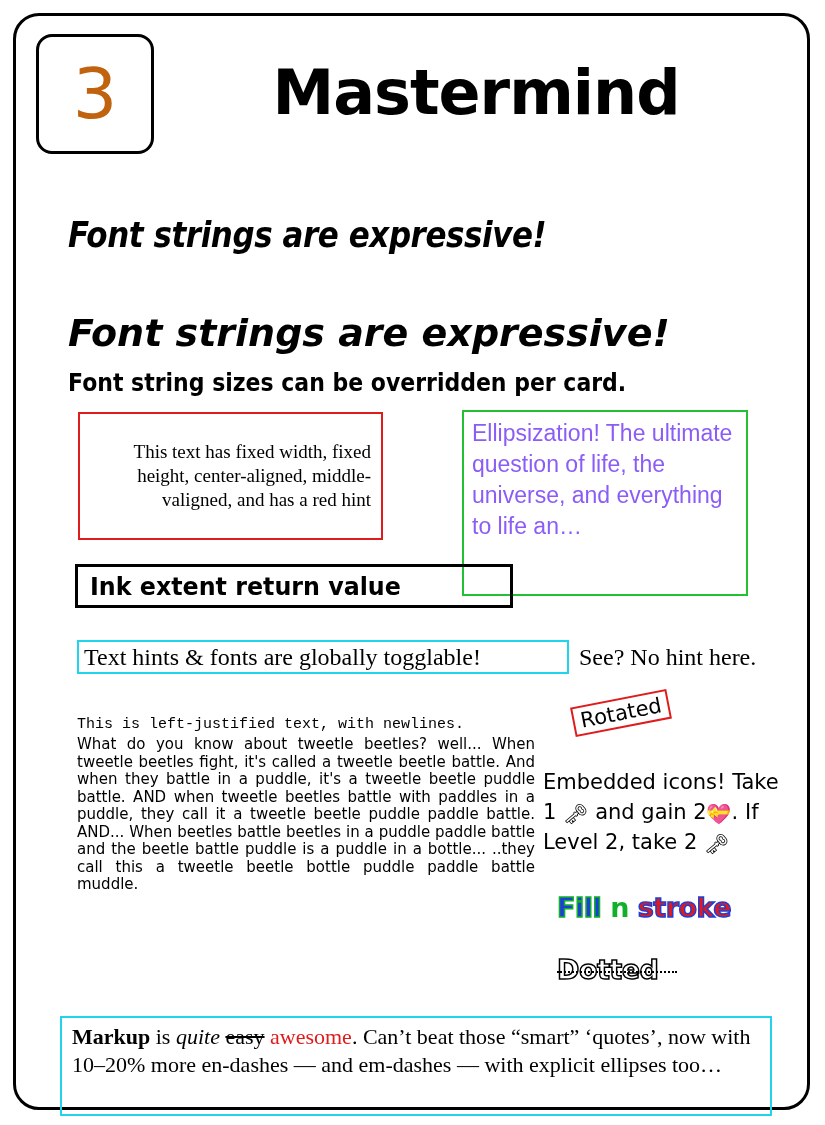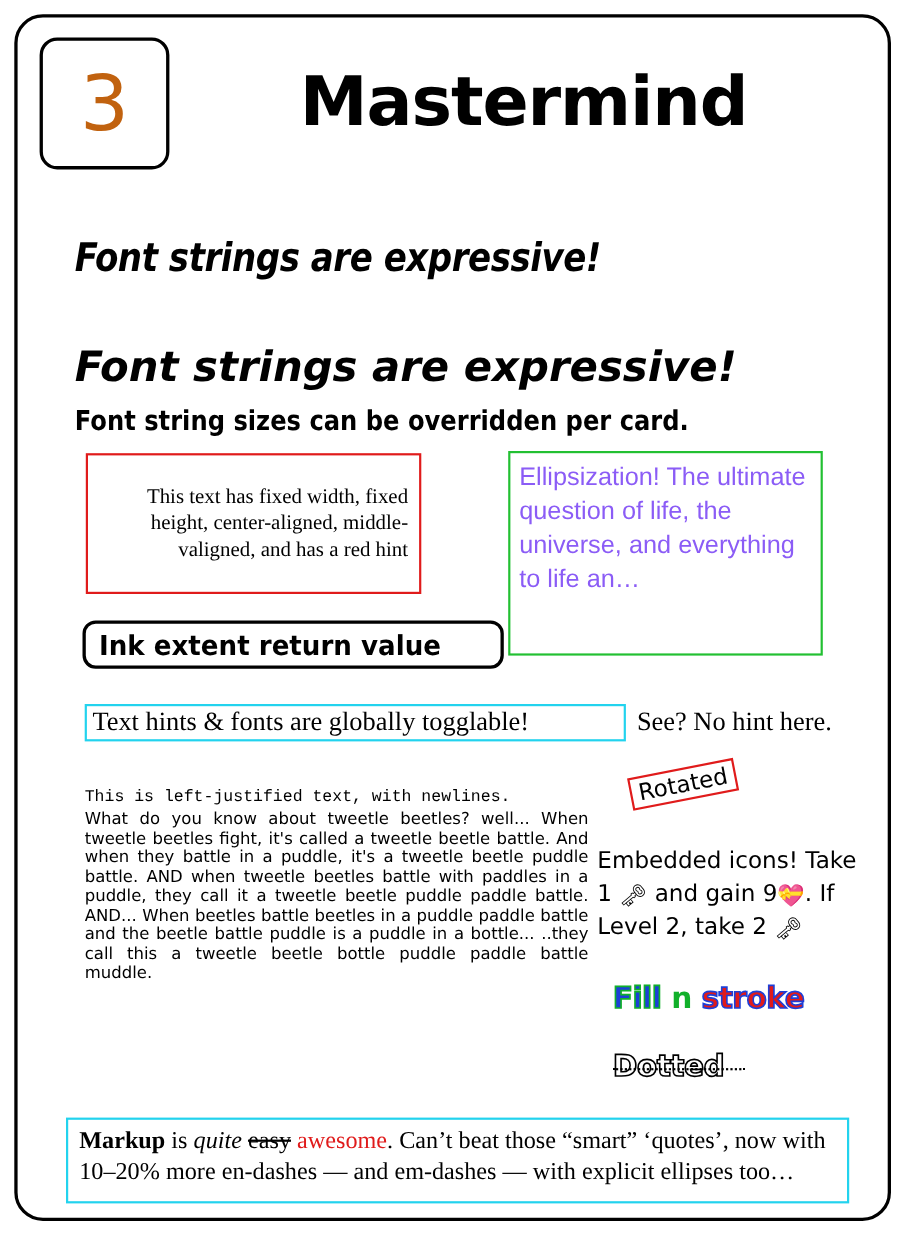--- a/index.html
+++ b/index.html
@@ -129,25 +129,25 @@
     font-family: Liberation Sans, sans-serif;
     font-size: 23px;
     line-height: 1.35;
     color: #8b5cf6;
   }
   
   .ink-box {
     position: absolute;
     left: 59px;
     top: 548px;
-    width: 383px;
+    width: 438px;
     height: 44px;
     box-sizing: border-box;
     border: 3px solid #000000;
-    border-radius: 12px;
+    border-radius: 0;
     display: flex;
     align-items: center;
     padding-left: 12px;
   }
   .ink-text {
     font-family: "DejaVu Sans", sans-serif;
     font-weight: bold;
     font-size: 25px;
     transform: scaleX(0.95);
     transform-origin: left center;
@@ -265,21 +265,21 @@
     top: 17px;
     width: 120px;
     border-top: 2px dotted #000000;
   }
   
   .markup-box {
     position: absolute;
     left: 44px;
     top: 1000px;
     width: 712px;
-    height: 78px;
+    height: 100px;
     box-sizing: border-box;
     border: 2px solid #22d3ee;
     padding: 5px 10px;
   }
   .markup-text {
     font-family: "Liberation Serif", serif;
     font-size: 22px;
     line-height: 1.28;
     color: #000000;
   }
@@ -324,21 +324,21 @@
   <div class="para-body">What do you know about tweetle beetles? well... When tweetle beetles fight, it's called a tweetle beetle battle. And when they battle in a puddle, it's a tweetle beetle puddle battle. AND when tweetle beetles battle with paddles in a puddle, they call it a tweetle beetle puddle paddle battle. AND... When beetles battle beetles in a puddle paddle battle and the beetle battle puddle is a puddle in a bottle... ..they call this a tweetle beetle bottle puddle paddle battle muddle.</div>
 
   <div class="rotated">
     <span>Rotated</span>
   </div>
 
   <div class="icons-text">
     <span>Embedded icons! Take</span><br>
     <span>1</span>
     <span class="emoji">🗝</span>
-    <span>and gain 9</span><span class="emoji">💝</span><span>. If</span><br>
+    <span>and gain 2</span><span class="emoji">💝</span><span>. If</span><br>
     <span>Level 2, take 2</span>
     <span class="emoji">🗝</span>
   </div>
 
   <div class="fns">
     <div>
       <span class="w-fill">Fill</span>
       <span class="w-n">n</span>
       <span class="w-stroke">stroke</span>
     </div>

